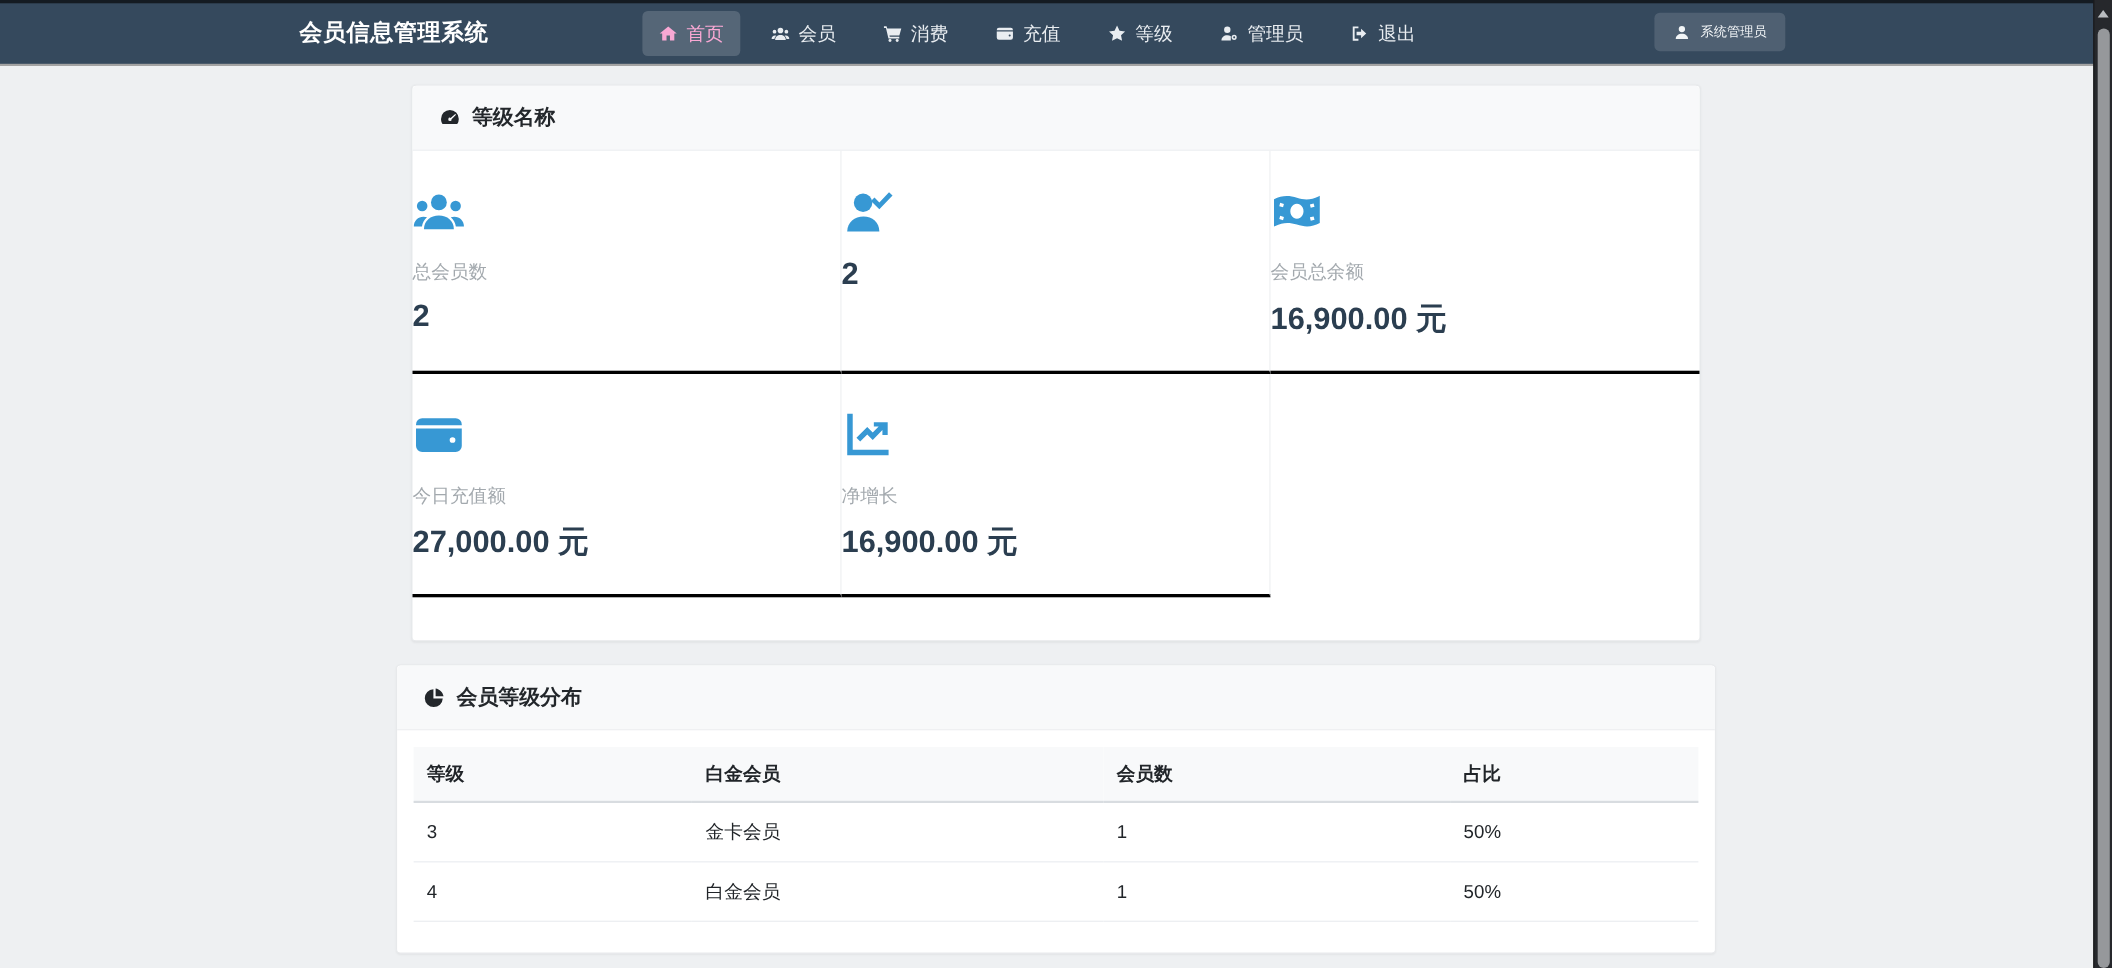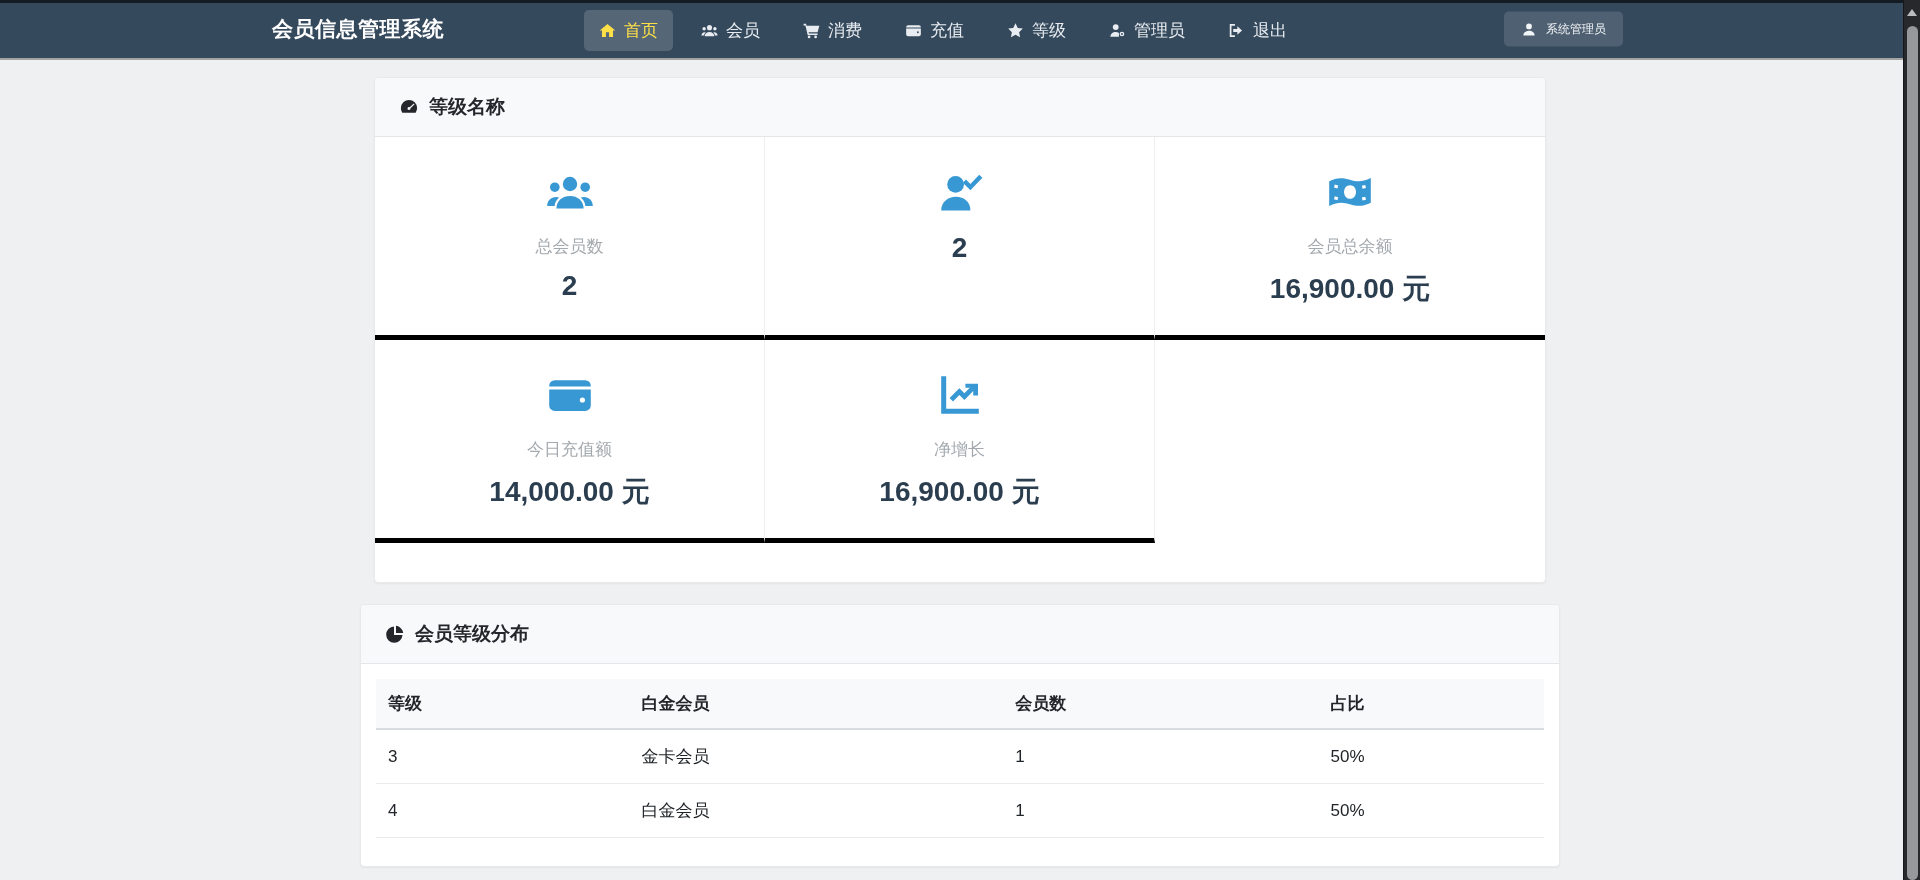--- a/index.html
+++ b/index.html
@@ -16,38 +16,38 @@
   .navbar {
     position:relative; height:60px; background:#35495d; border-bottom:2px solid #a3a3a3;
     display:flex; align-items:center; padding-top:3px;
   }
   .brand { position:absolute; left:272px; top:0; bottom:0; display:flex; align-items:center;
            font-size:21px; font-weight:bold; color:#ffffff; letter-spacing:.5px; }
   .nav-menu { position:absolute; left:calc(50% - 17px); transform:translateX(-50%);
               display:flex; align-items:center; gap:13px; }
   .nav-item { display:flex; align-items:center; gap:8px; padding:9px 15px; border-radius:5px;
               color:#e9edf1; font-size:17px; cursor:pointer; text-decoration:none; white-space:nowrap; }
-  .nav-item.active { background:rgba(255,255,255,0.16); color:#fde047; }
+  .nav-item.active { background:rgba(255,255,255,0.16); color:#f9a8d4; }
   .nav-item .ico svg { width:17px; height:17px; display:block; }
   .user-badge { position:absolute; right:297px; top:50%; transform:translateY(-50%);
                 display:flex; align-items:center; gap:9px; padding:9px 17px; border-radius:5px;
                 background:rgba(255,255,255,0.13); color:#f2f5f7; font-size:12px; cursor:pointer; }
   .user-badge .ico svg { width:16px; height:16px; display:block; }
 
   
   .card { background:#ffffff; border:1px solid #e7e9eb; border-radius:4px;
           box-shadow:0 1px 2px rgba(0,0,0,0.05); }
   .card-header { display:flex; align-items:center; gap:10px; background:#f8f9fa;
                  border-bottom:1px solid #e4e7ea; border-radius:4px 4px 0 0;
                  padding:16px 24px; font-size:19px; font-weight:bold; color:#23272b; }
   .card-header .ico svg { width:20px; height:20px; display:block; color:#23272b; }
 
   .overview-card { width:1172px; margin:17px auto 0; }
   .stats-grid { display:grid; grid-template-columns:1fr 1fr 1fr; padding-bottom:39px; }
-  .stat-tile { height:203px; padding-top:31px; text-align:center; border-bottom:5px solid #000000; }
+  .stat-tile { height:203px; padding-top:31px; text-align:left; border-bottom:3px solid #000000; }
   .stat-tile:not(:nth-child(3n)) { border-right:1px solid #edeff1; }
   .stat-icon svg { width:48px; height:48px; color:#3798d4; display:inline-block; }
   .stat-label { margin-top:15px; font-size:17px; color:#a3a9ae; }
   .stat-value { margin-top:12px; font-size:28px; font-weight:bold; color:#2b3e50; }
 
   .level-card { width:1200px; margin:21px auto 0; }
   .level-body { padding:15px 15px 28px; }
   table.level-table { width:100%; border-collapse:collapse; font-size:17px; color:#212529; }
   .level-table th { background:#f8f9fa; font-weight:bold; text-align:left;
                     padding:13px 12px; border-bottom:2px solid #d8dce0; }
@@ -195,21 +195,21 @@
     <div class="stat-label">会员总余额</div>
     <div class="stat-value">16,900.00 元</div>
   </div>
 
 
   <div class="stat-tile">
     <div class="stat-icon"><svg viewBox="0 0 24 24" fill="currentColor">
               <path fill-rule="evenodd" d="M4.4 4.6h15.2a2.8 2.8 0 0 1 2.8 2.8v9.8a2.8 2.8 0 0 1-2.8 2.8H4.4a2.8 2.8 0 0 1-2.8-2.8V7.4a2.8 2.8 0 0 1 2.8-2.8Zm-2.8 3.2v1.5h20.8V7.8Zm16.6 5.4a1.3 1.3 0 1 0 0 2.6 1.3 1.3 0 0 0 0-2.6Z"></path>
             </svg></div>
     <div class="stat-label">今日充值额</div>
-    <div class="stat-value">14,000.00 元</div>
+    <div class="stat-value">27,000.00 元</div>
   </div>
 
   <div class="stat-tile">
     <div class="stat-icon"><svg viewBox="0 0 24 24" fill="currentColor">
               <path d="M2.6 2.6h2.5v16.3H21.4v2.5H2.6z"></path>
               <path d="M21 6.4v5.8h-2.4V10l-4.4 4.5-2.5-2.5-3.2 3.2-1.7-1.7 4.9-4.9 2.5 2.5 2.7-2.7h-2.2V6.4z"></path>
             </svg></div>
     <div class="stat-label">净增长</div>
     <div class="stat-value">16,900.00 元</div>
   </div>

